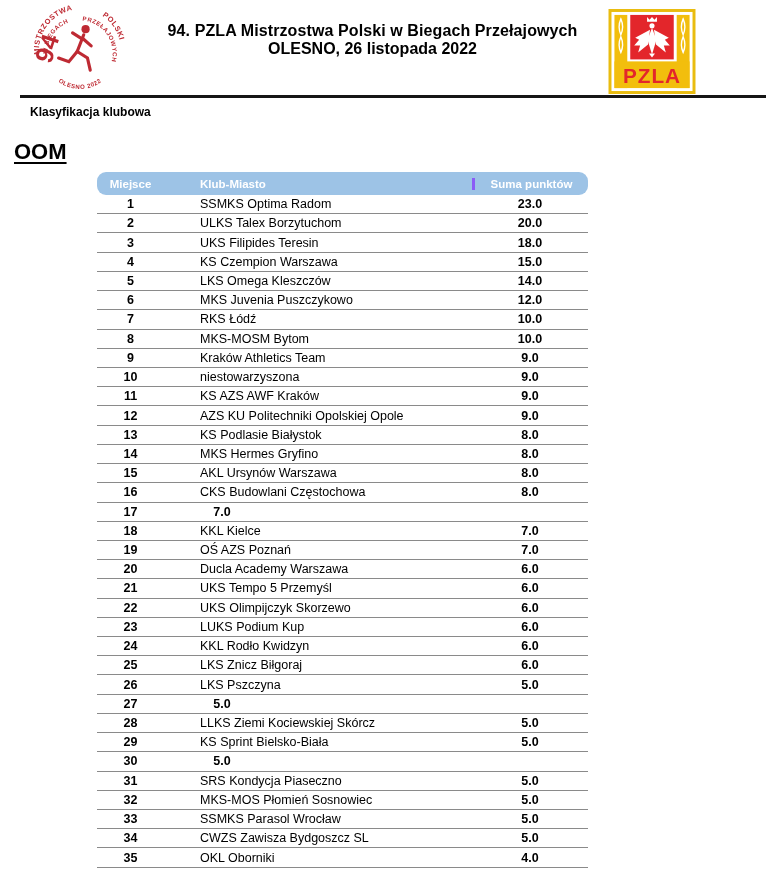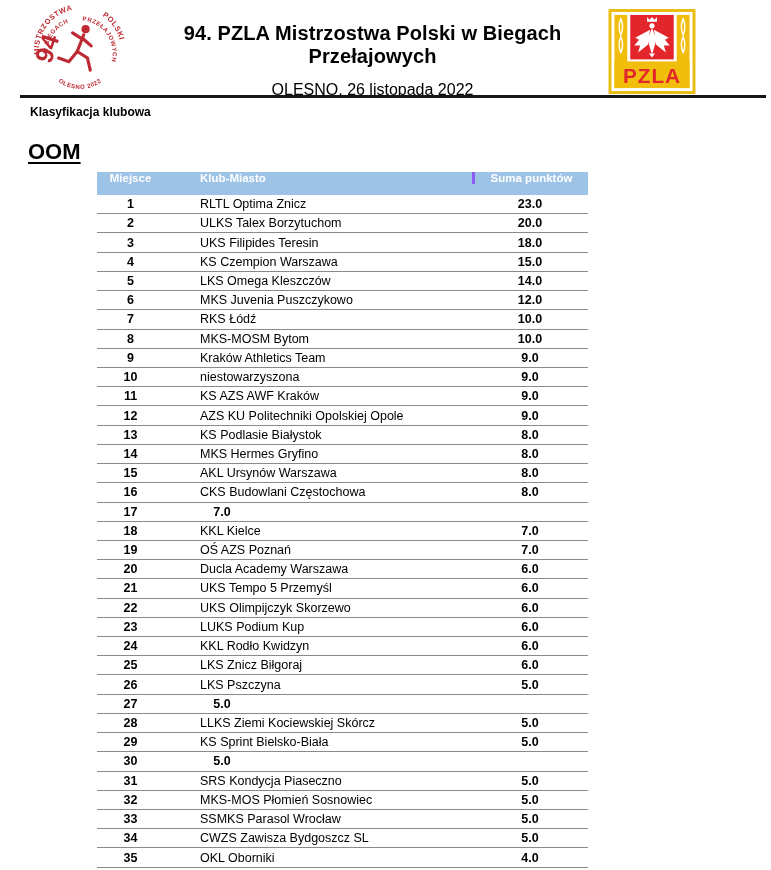--- a/index.html
+++ b/index.html
@@ -9,29 +9,29 @@
     width: 771px;
     height: 870px;
     background: #ffffff;
     font-family: "Liberation Sans", sans-serif;
     color: #000;
     overflow: hidden;
   }
   .event-logo { position:absolute; left:22px; top:5px; width:116px; height:93px; }
   .pzla-logo  { position:absolute; left:608px; top:9px; width:88px; height:85px; }
   .header-titles { position:absolute; left:135px; top:22px; width:475px; text-align:center; }
-  .header-line1 { font-size:20px; font-weight:bold; letter-spacing:0.1px; }
-  .header-line2 { font-size:16px; font-weight:normal; margin-top:13px; }
+  .header-line1 { font-size:16px; font-weight:bold; letter-spacing:0.1px; }
+  .header-line2 { font-size:16px; font-weight:bold; }
   .rule { position:absolute; left:20px; top:95px; width:746px; height:3px; background:#161616; }
   .section-title { position:absolute; left:30px; top:105px; font-size:12px; font-weight:bold; }
-  .category-title { position:absolute; left:28px; top:139px; font-size:22px; font-weight:bold; text-decoration:underline; text-underline-offset:3px; }
+  .category-title { position:absolute; left:14px; top:139px; font-size:22px; font-weight:bold; text-decoration:underline; text-underline-offset:3px; }
   .results-table { position:absolute; left:97px; top:172px; width:491px; }
   .thead {
-    display:flex; align-items:flex-start; height:23px;
-    background:#9DC3E6; color:#ffffff; font-weight:bold; font-size:11.5px;
+    display:flex; align-items:center; height:23px;
+    background:#9DC3E6; color:#ffffff; font-weight:bold; font-size:11.5px;border-radius:9px;
   }
   .trow {
     display:flex; align-items:center; height:19.23px;
     border-bottom:1px solid #8a8a8a; font-size:12.5px;
   }
   .c-place { width:67px; text-align:center; font-weight:bold; }
   .c-club  { flex:1; padding-left:4px;margin-left:32px; }
   .c-pts   { width:116px; text-align:center; font-weight:bold; }
   .thead .c-pts { border-left:3px solid #8b5cf6; }
   .logo-arc-text { font-weight:bold; letter-spacing:0.6px; }
@@ -108,21 +108,21 @@
 
   <div class="results-table">
     <div class="thead">
       <div class="c-place">Miejsce</div>
       <div class="c-club">Klub-Miasto</div>
       <div class="c-pts">Suma punktów</div>
     </div>
     <div id="tbody">
     <div class="trow">
       <div class="c-place">1</div>
-      <div class="c-club">RLTL Optima Znicz</div>
+      <div class="c-club">SSMKS Optima Radom</div>
       <div class="c-pts">23.0</div>
     </div>
 
     <div class="trow">
       <div class="c-place">2</div>
       <div class="c-club">ULKS Talex Borzytuchom</div>
       <div class="c-pts">20.0</div>
     </div>
 
     <div class="trow">

